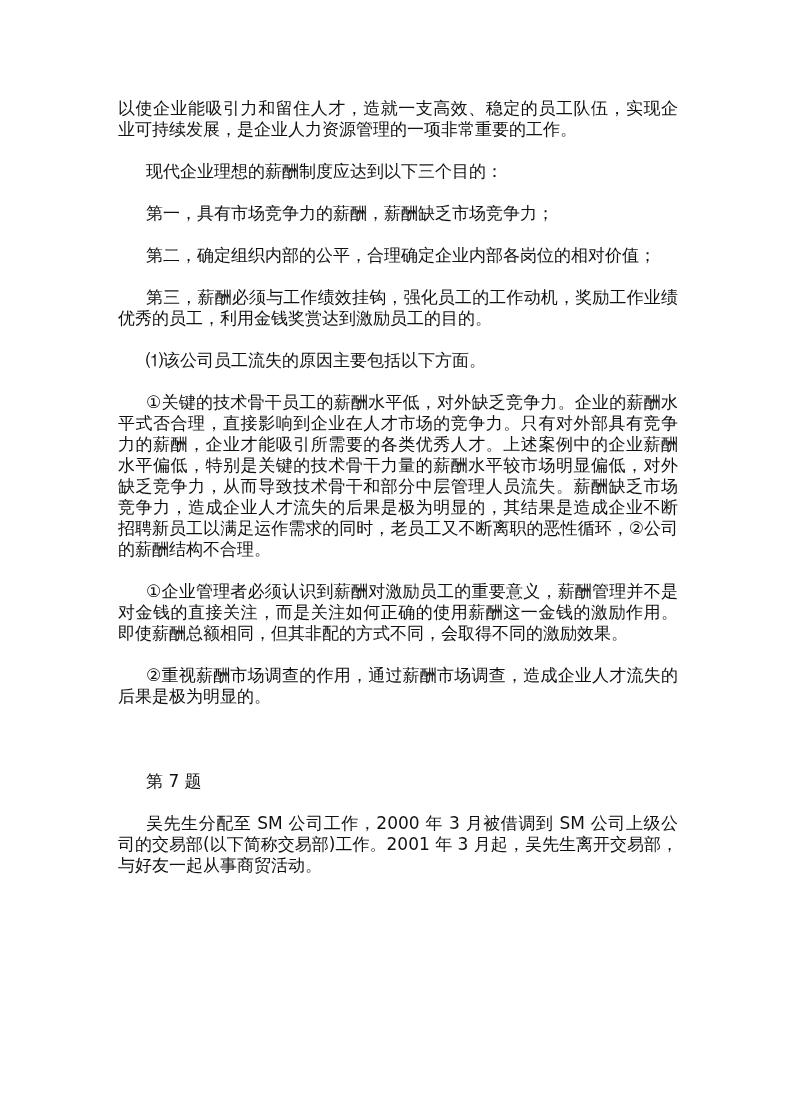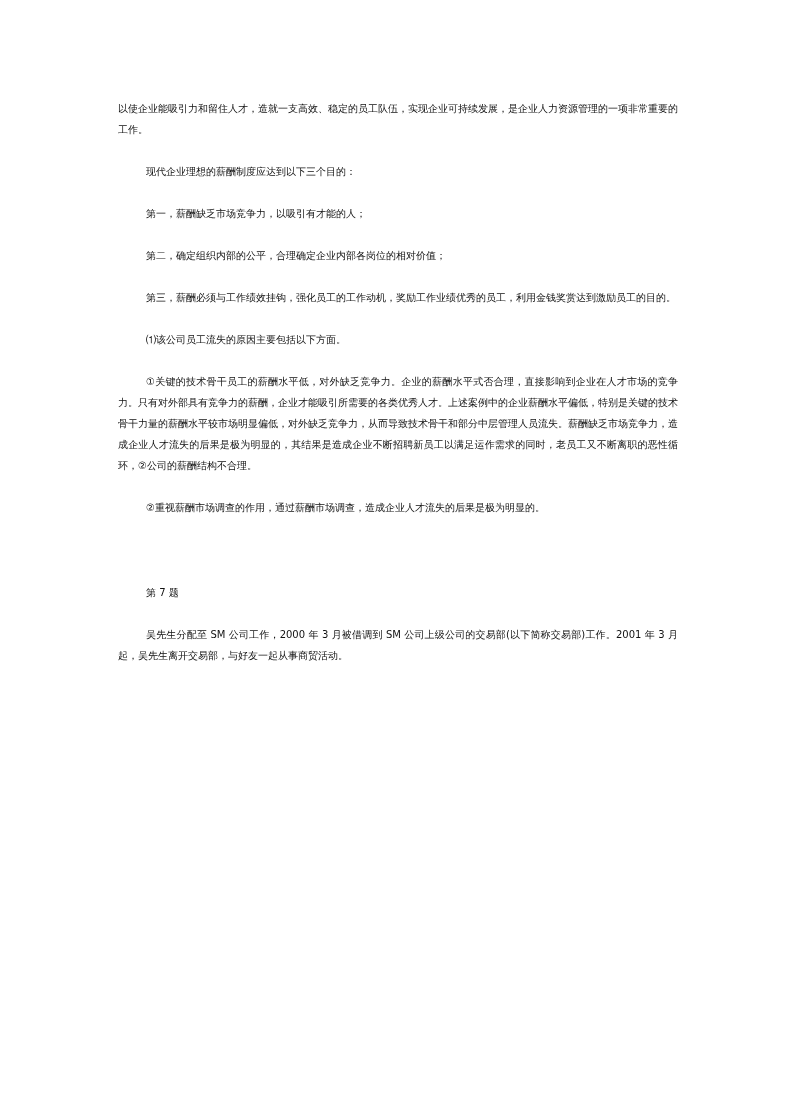--- a/index.html
+++ b/index.html
@@ -1,32 +1,33 @@
 <!DOCTYPE html>
 <html><head>
 <meta charset="utf-8">
 <style>
   html, body { margin: 0; padding: 0; background: #ffffff; }
   body { width: 790px; height: 1119px; position: relative; overflow: hidden; }
   .page {
     position: absolute; left: 118px; top: 98px; width: 560px;
     font-family: "DejaVu Sans", "Liberation Sans", sans-serif;
-    font-size: 10px; line-height: 21px; color: #111111;
+    font-size: 17px; line-height: 21px; color: #111111;
   }
   .para { margin: 0 0 21px 0; text-align: justify; }
   .indent { text-indent: 28px; }
   .gap-large { margin-top: 64px; }
 </style>
 </head>
 <body>
 
 <div class="page">
   <p class="para">以使企业能吸引力和留住人才，造就一支高效、稳定的员工队伍，实现企业可持续发展，是企业人力资源管理的一项非常重要的工作。</p>
   <p class="para indent">现代企业理想的薪酬制度应达到以下三个目的：</p>
-  <p class="para indent">第一，薪酬缺乏市场竞争力，以吸引有才能的人；</p>
+  <p class="para indent">第一，具有市场竞争力的薪酬，薪酬缺乏市场竞争力；</p>
   <p class="para indent">第二，确定组织内部的公平，合理确定企业内部各岗位的相对价值；</p>
   <p class="para indent">第三，薪酬必须与工作绩效挂钩，强化员工的工作动机，奖励工作业绩优秀的员工，利用金钱奖赏达到激励员工的目的。</p>
   <p class="para indent">⑴该公司员工流失的原因主要包括以下方面。</p>
   <p class="para indent">①关键的技术骨干员工的薪酬水平低，对外缺乏竞争力。企业的薪酬水平式否合理，直接影响到企业在人才市场的竞争力。只有对外部具有竞争力的薪酬，企业才能吸引所需要的各类优秀人才。上述案例中的企业薪酬水平偏低，特别是关键的技术骨干力量的薪酬水平较市场明显偏低，对外缺乏竞争力，从而导致技术骨干和部分中层管理人员流失。薪酬缺乏市场竞争力，造成企业人才流失的后果是极为明显的，其结果是造成企业不断招聘新员工以满足运作需求的同时，老员工又不断离职的恶性循环，②公司的薪酬结构不合理。</p>
+  <p class="para indent">①企业管理者必须认识到薪酬对激励员工的重要意义，薪酬管理并不是对金钱的直接关注，而是关注如何正确的使用薪酬这一金钱的激励作用。即使薪酬总额相同，但其非配的方式不同，会取得不同的激励效果。</p>
   <p class="para indent">②重视薪酬市场调查的作用，通过薪酬市场调查，造成企业人才流失的后果是极为明显的。</p>
   <p class="para indent gap-large">第 7 题</p>
   <p class="para indent">吴先生分配至 SM 公司工作，2000 年 3 月被借调到 SM 公司上级公司的交易部(以下简称交易部)工作。2001 年 3 月起，吴先生离开交易部，与好友一起从事商贸活动。</p>
 </div>
 
 </body></html>

